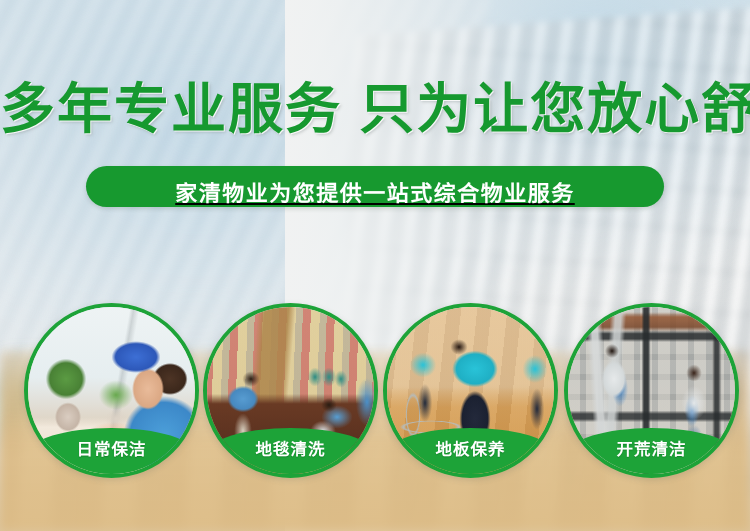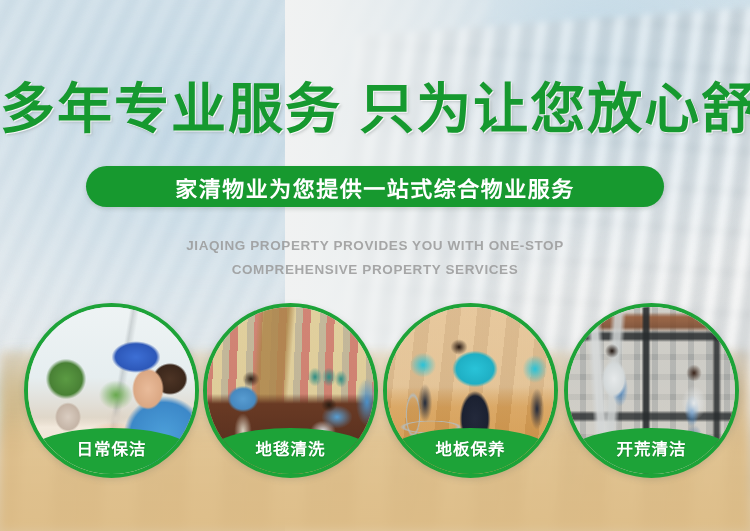--- a/index.html
+++ b/index.html
@@ -187,23 +187,24 @@
     top: 166px;
     display: flex;
     justify-content: center;
   }
   .pill {
     width: 578px;
     height: 41px;
     border-radius: 21px;
     background: #17992f;
     display: flex;
-    align-items: center;
+    align-items: flex-end;
     justify-content: center;
     box-shadow: 0 2px 4px rgba(90,110,100,0.22);
+    text-decoration: underline;
   }
   .pill-text {
     color: #ffffff;
     font-size: 22px;
     font-weight: bold;
     letter-spacing: 1.5px;
     white-space: nowrap;
   }
 
   
@@ -420,24 +421,20 @@
   <div class="bg-floor-warm"></div>
 
   <div class="headline">多年专业服务 只为让您放心舒心</div>
 
   <div class="pill-wrap">
     <div class="pill">
       <span class="pill-text">家清物业为您提供一站式综合物业服务</span>
     </div>
   </div>
 
-  <div class="eng">
-    <div>JIAQING PROPERTY PROVIDES YOU WITH ONE-STOP</div>
-    <div>COMPREHENSIVE PROPERTY SERVICES</div>
-  </div>
 
   <div class="cards">
 
     <div class="card" style="left:203px;">
       <div class="card-photo p2"></div>
       <div class="card-label">
         <span>地毯清洗</span>
       </div>
     </div>
 

